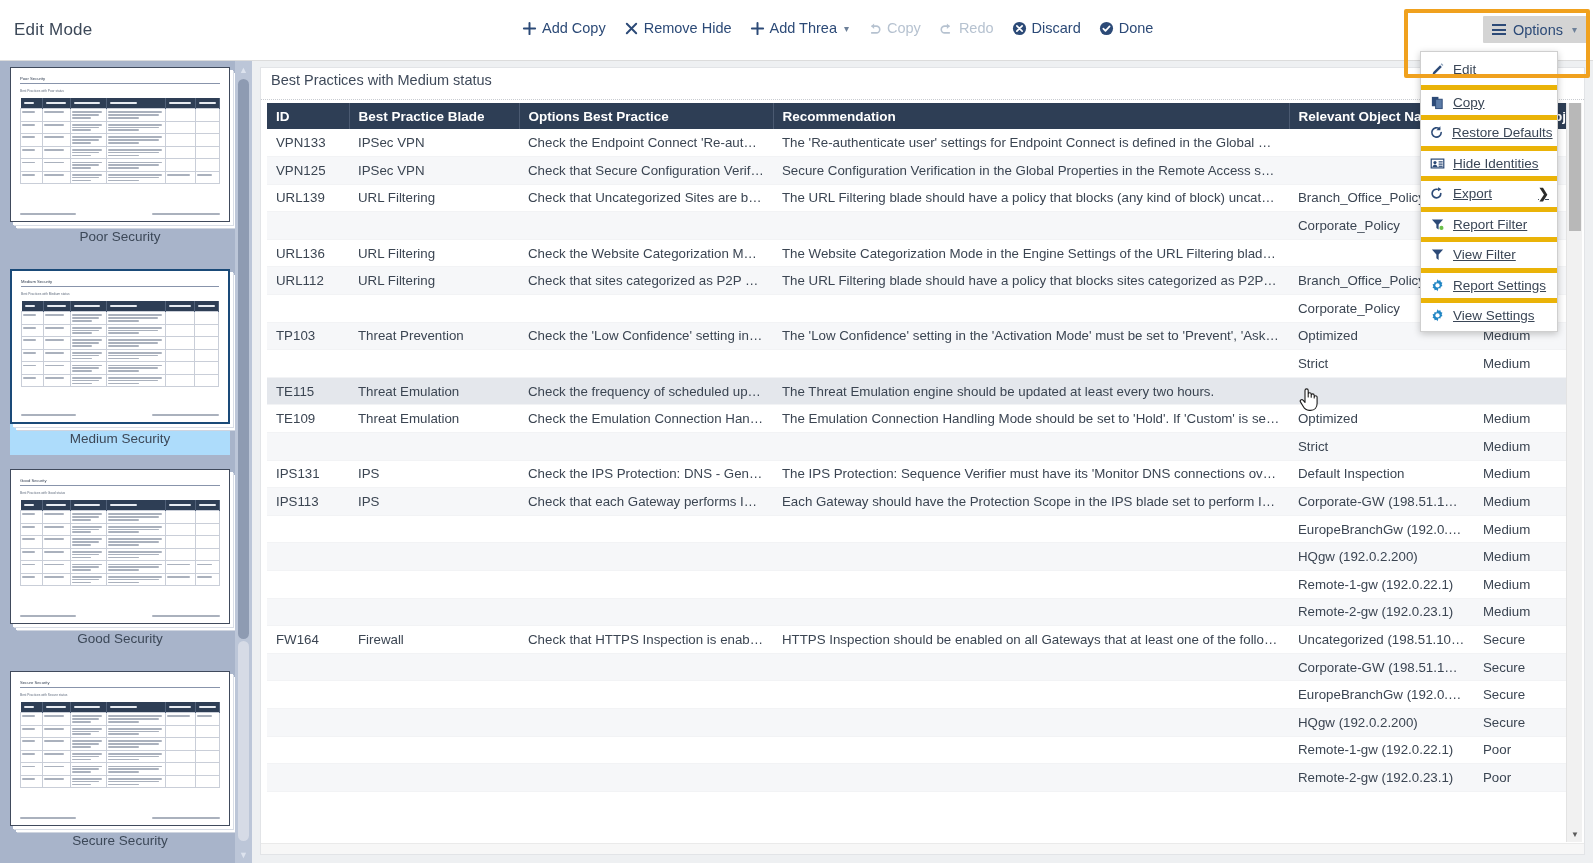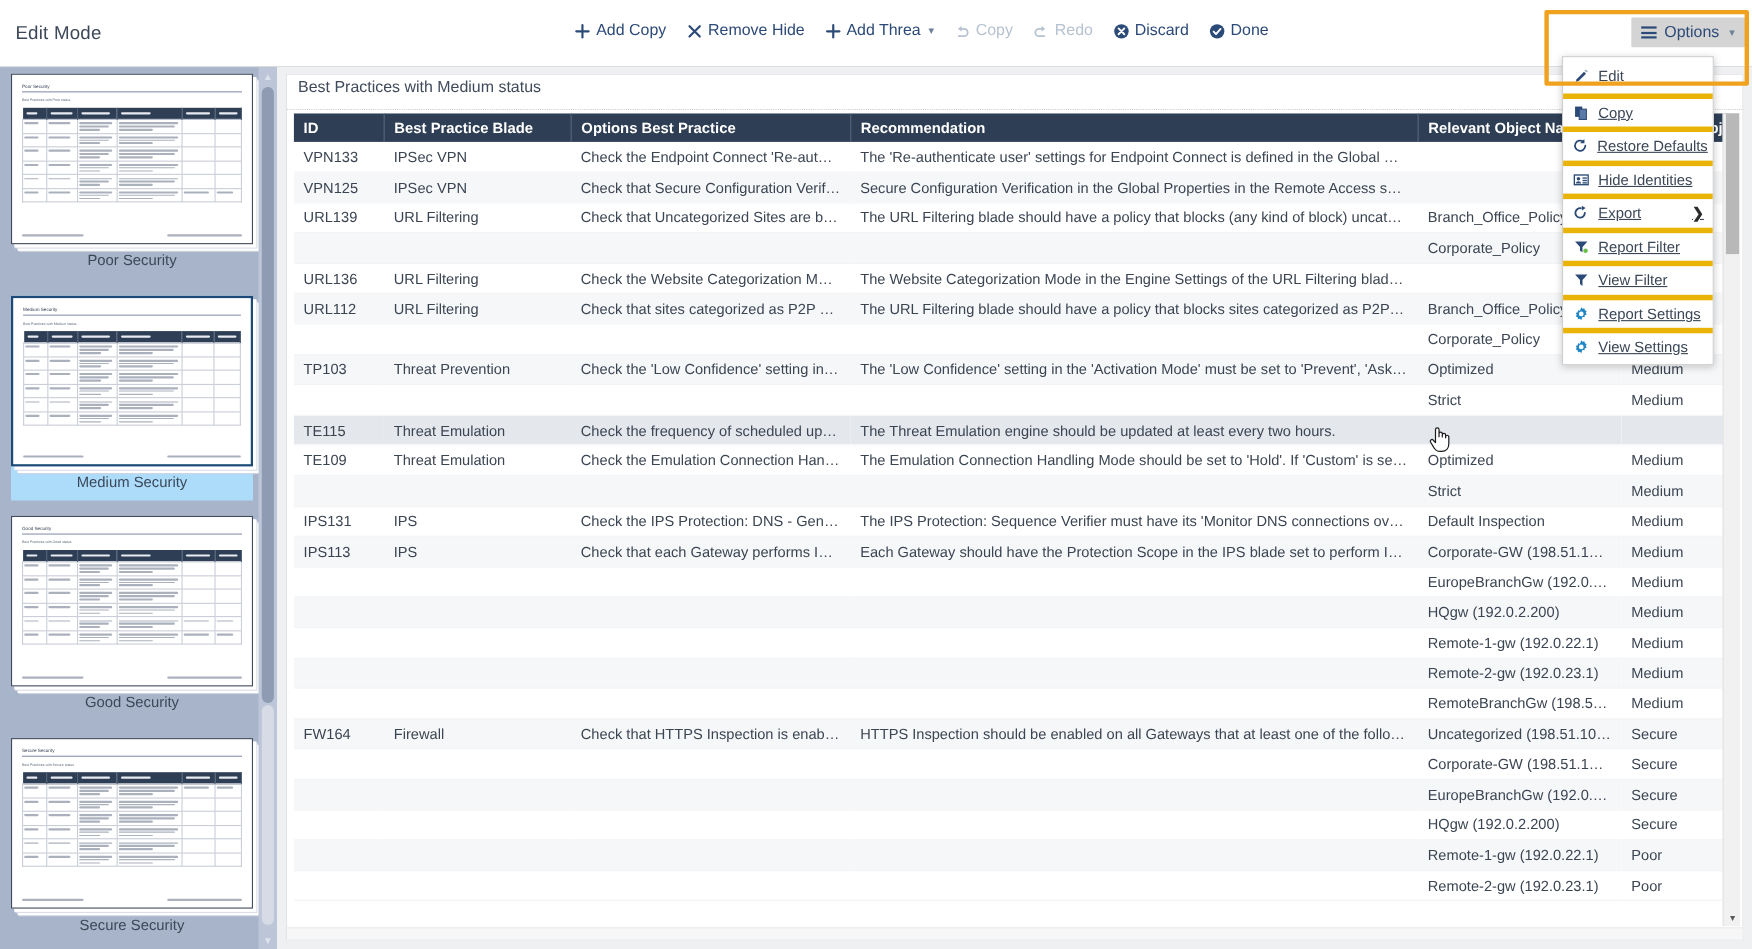--- a/index.html
+++ b/index.html
@@ -1165,28 +1165,20 @@
             </tr>
             <tr>
               <td class="c-id"></td>
               <td class="c-blade"></td>
               <td class="c-prac"></td>
               <td class="c-rec"></td>
               <td class="c-obj">Remote-2-gw (192.0.23.1)</td>
               <td class="c-stat">Medium</td>
             </tr>
             <tr>
-              <td class="c-id"></td>
-              <td class="c-blade"></td>
-              <td class="c-prac"></td>
-              <td class="c-rec"></td>
-              <td class="c-obj">RemoteBranchGw (198.51.…</td>
-              <td class="c-stat">Medium</td>
-            </tr>
-            <tr>
               <td class="c-id">FW164</td>
               <td class="c-blade">Firewall</td>
               <td class="c-prac">Check that HTTPS Inspection is enabled on …</td>
               <td class="c-rec">HTTPS Inspection should be enabled on all Gateways that at least one of the following blades…</td>
               <td class="c-obj">Uncategorized (198.51.100.7)</td>
               <td class="c-stat">Secure</td>
             </tr>
             <tr>
               <td class="c-id"></td>
               <td class="c-blade"></td>

